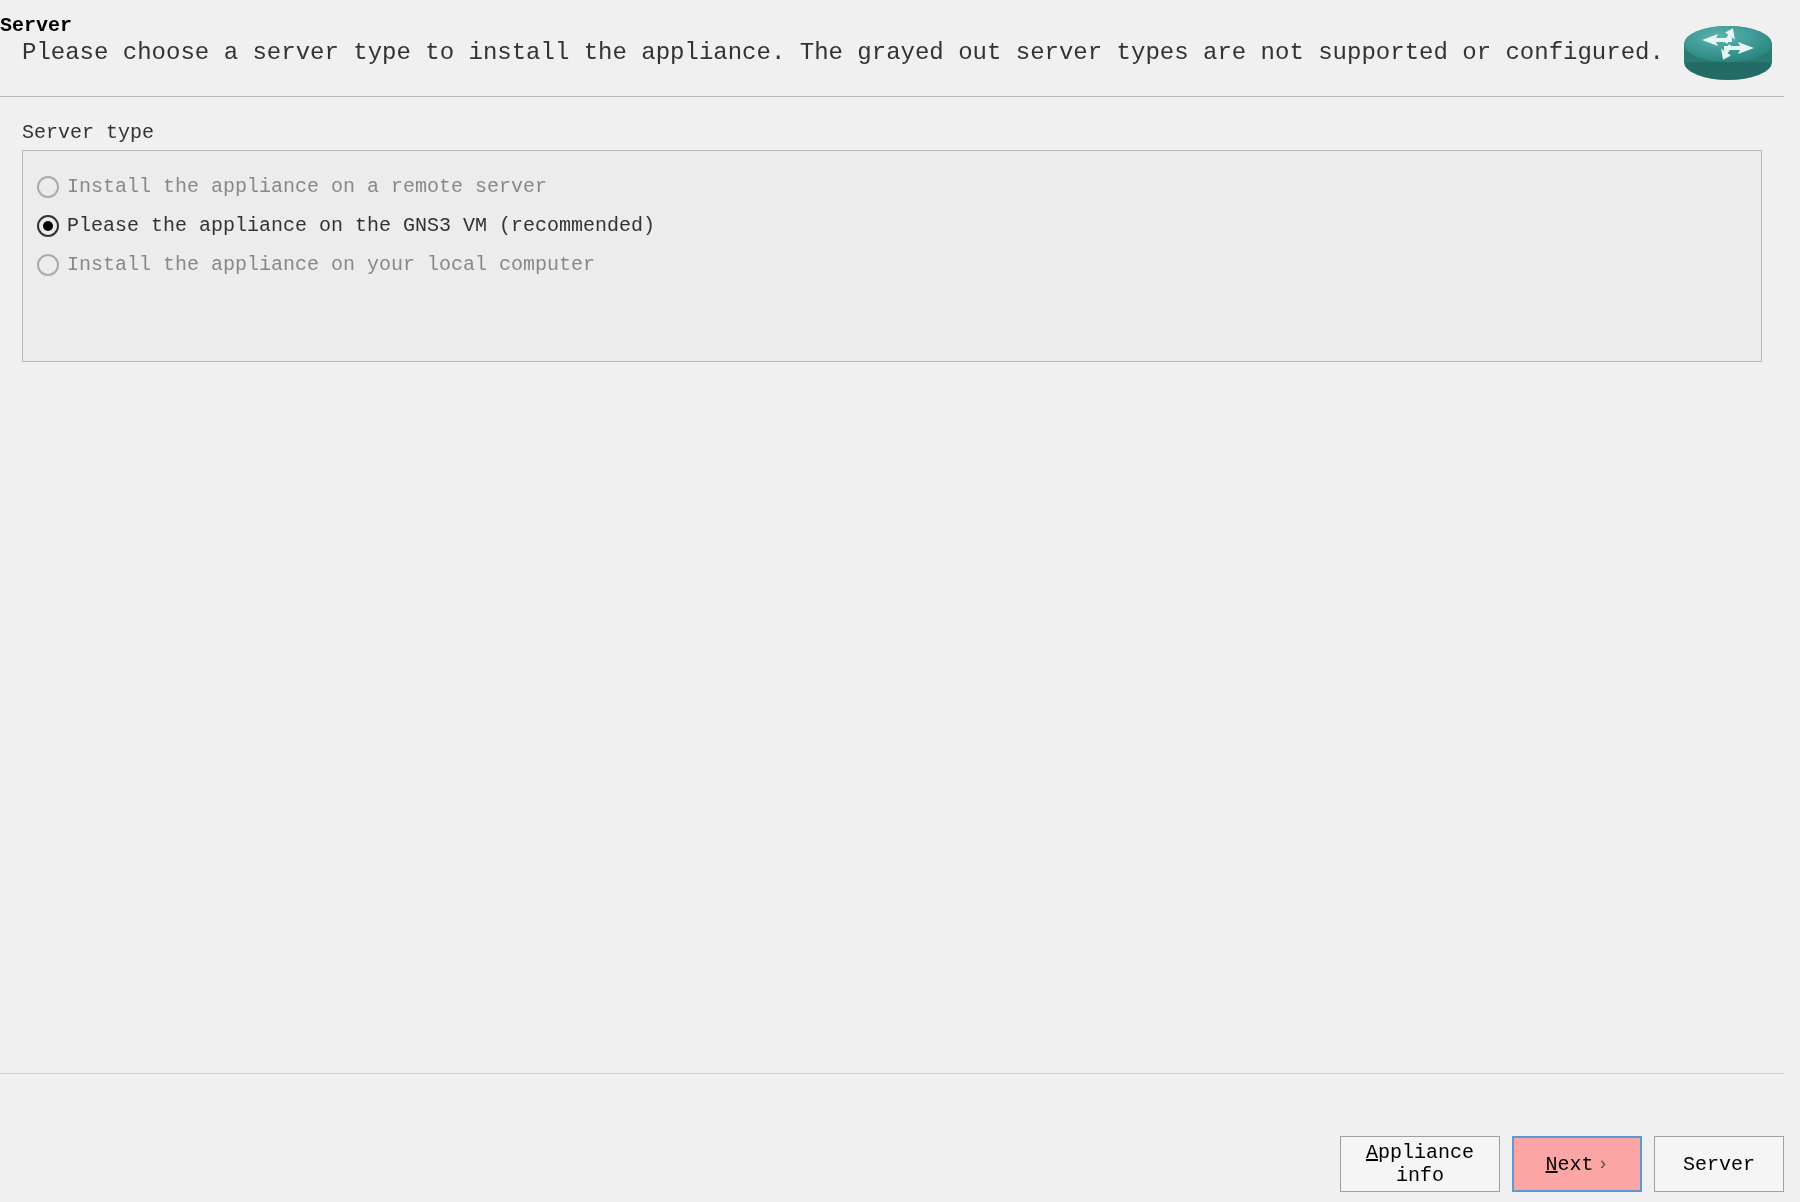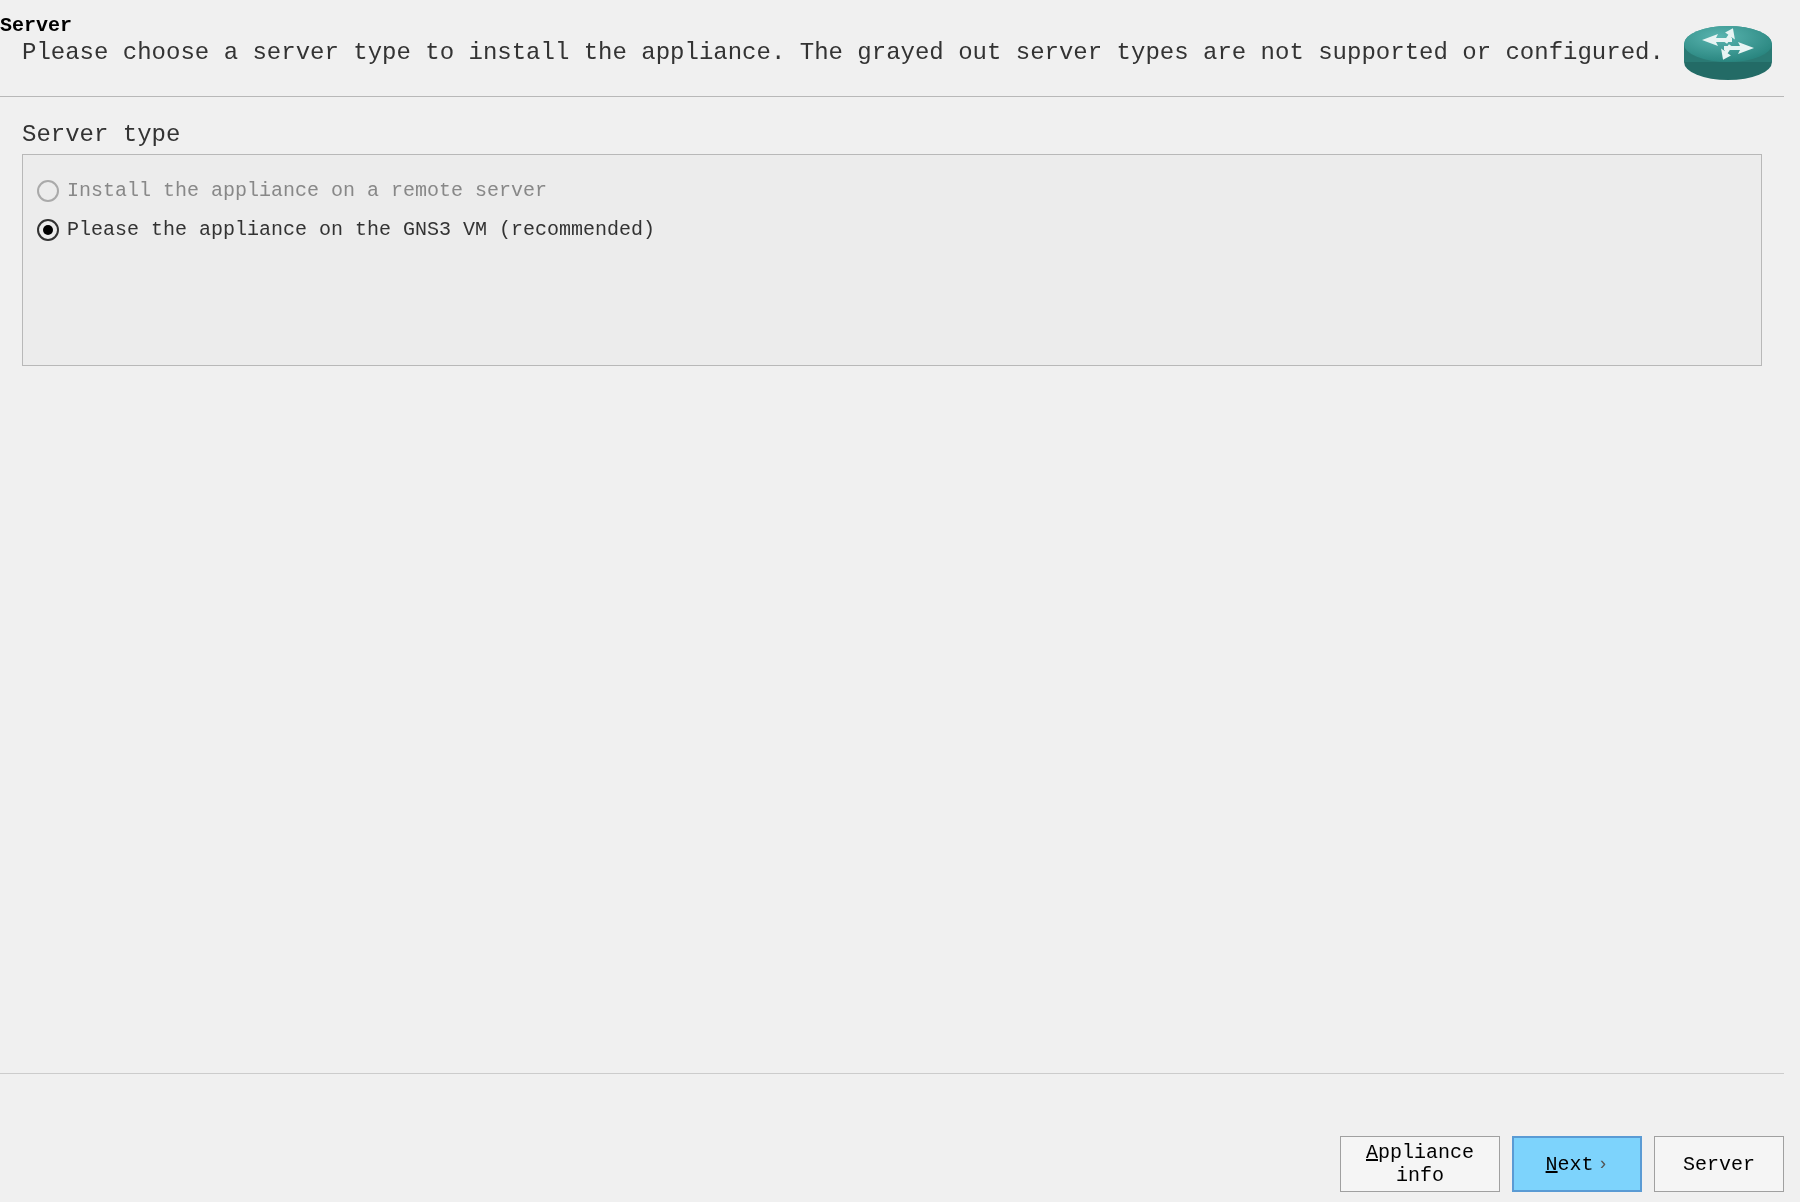--- a/index.html
+++ b/index.html
@@ -56,21 +56,21 @@
     }
     
     .content {
       flex: 1;
       padding-top: 24px;
       padding-left: 22px;
       padding-right: 22px;
     }
     
     .section-label {
-      font-size: 24px;
+      font-size: 20px;
       color: #333;
       margin-bottom: 6px;
     }
     
     .radio-group {
       border: 1px solid #b8b8b8;
       background: #ececec;
       padding: 16px 14px;
       height: 212px;
     }
@@ -145,21 +145,21 @@
       cursor: pointer;
       display: flex;
       align-items: center;
       justify-content: center;
       gap: 4px;
       margin-top: 48px;
     }
     
     .btn.primary {
       border: 2px solid #5a9bd4;
-      background: #7dd3fc;
+      background: #fca5a5;
       align-items: center;
     }
     
     .btn-wide {
       width: 160px;
     }
     
     .chevron {
       font-size: 18px;
       color: #555;
@@ -205,20 +205,26 @@
         <span class="radio-label">Install the appliance on a remote server</span>
       </div>
 
       <div class="radio-item selected">
         <div class="radio-circle">
           <div class="radio-dot"></div>
         </div>
         <span class="radio-label">Please the appliance on the GNS3 VM (recommended)</span>
       </div>
 
+      <div class="radio-item disabled">
+        <div class="radio-circle">
+          
+        </div>
+        <span class="radio-label">Install the appliance on your local computer</span>
+      </div>
 
     </div>
   </div>
 
   <div class="footer">
     <button class="btn btn-wide">
       <span><u>A</u><span>ppliance info</span></span>
     </button>
     <button class="btn primary">
       <span><u>N</u>ext</span>

